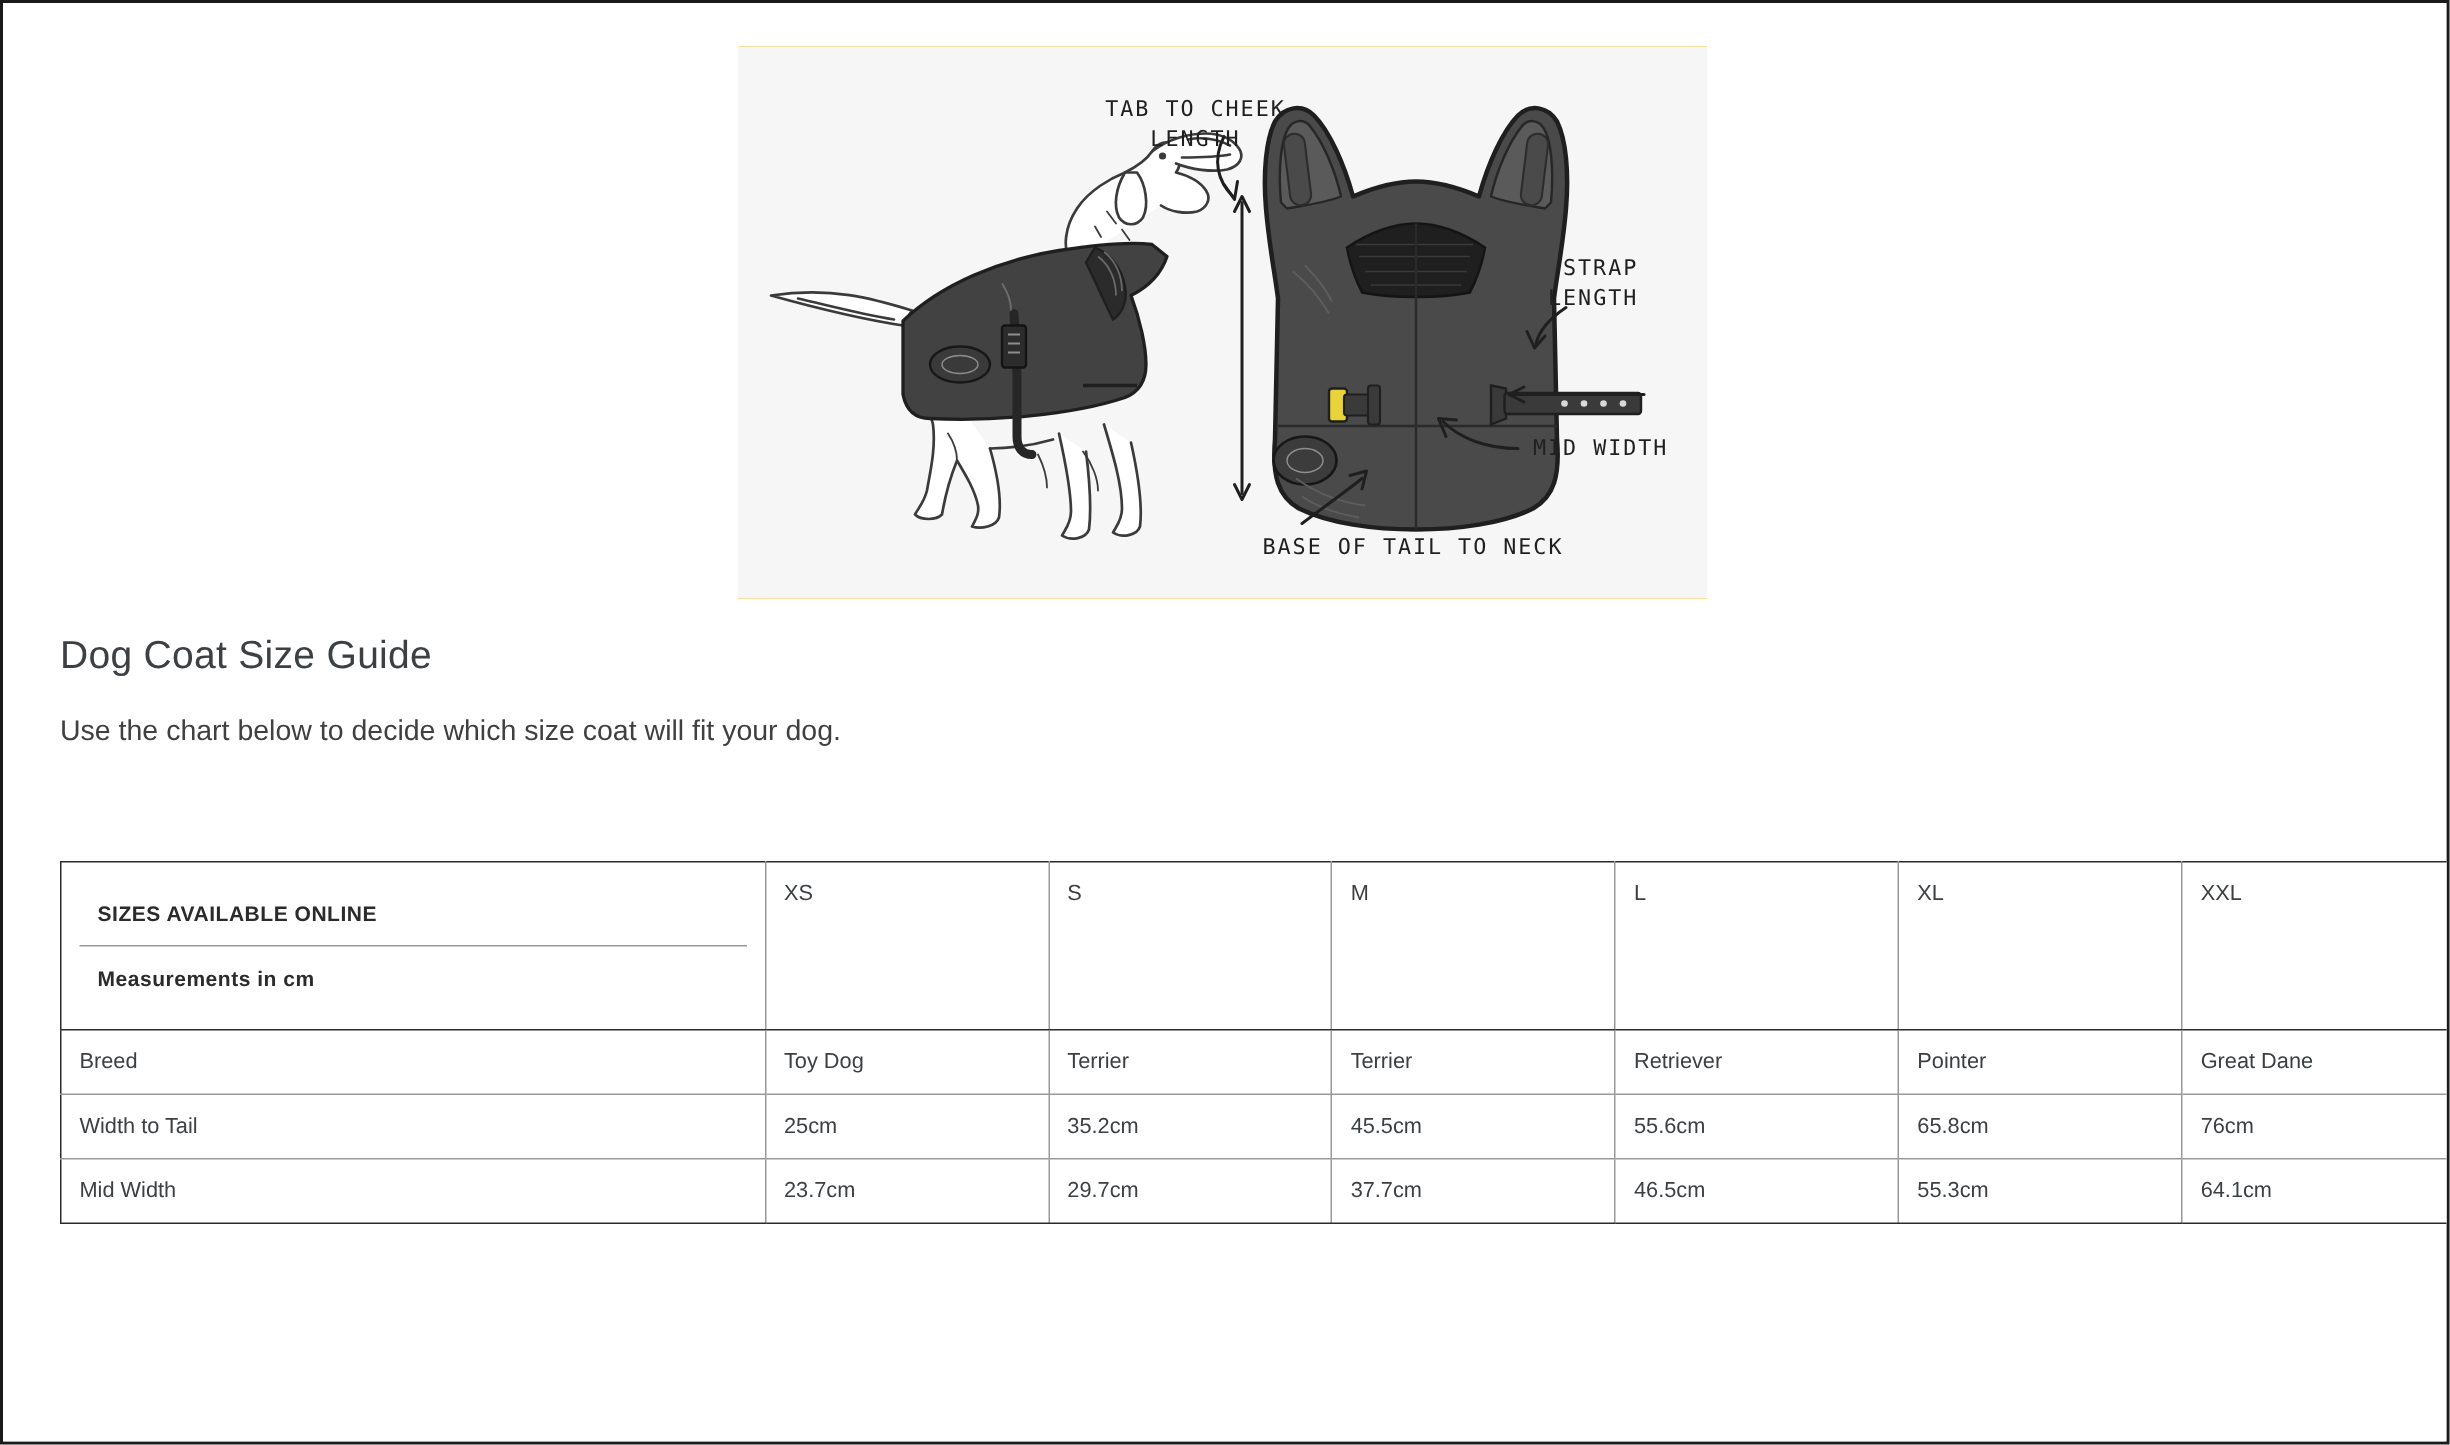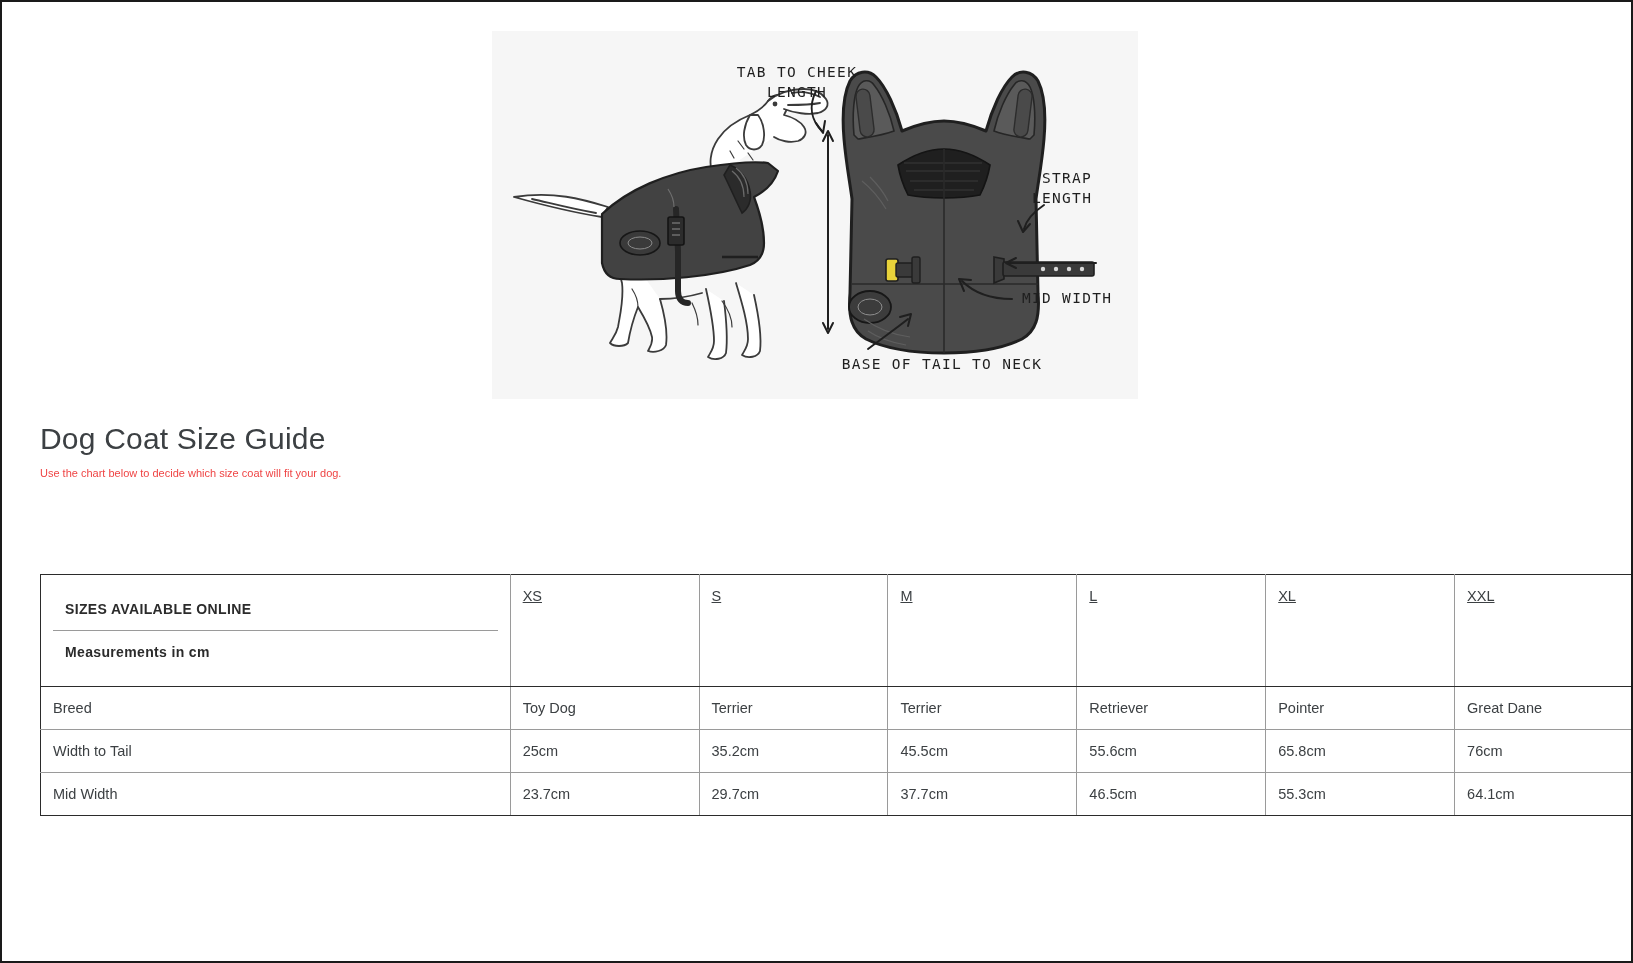--- a/index.html
+++ b/index.html
@@ -35,31 +35,31 @@
   .hero svg { display: block; width: 100%; height: 100%; }
 
   
   .heading-wrap {
     position: absolute;
     left: 38px;
     top: 418px;
     width: 1540px;
   }
   .page-title {
-    font-size: 30px;
+    font-size: 26px;
     font-weight: 400;
     color: #3c4043;
     letter-spacing: 0.2px;
     margin: 0;
     line-height: 1.25;
   }
   .page-subtitle {
-    font-size: 11px;
-    color: #ef4444;
-    margin: 8px 0 0 0;
+    font-size: 19px;
+    color: #404040;
+    margin: 22px 0 0 0;
     line-height: 1.4;
   }
 
   
   .table-wrap {
     position: absolute;
     left: 38px;
     top: 572px;
     width: 1604px;
   }
@@ -100,21 +100,20 @@
     font-weight: bold;
     font-size: 14px;
     letter-spacing: 0.35px;
     color: #2b2b2b;
   }
   .stack-top { border-bottom: 1px solid #9a9a9a; }
   th.size-head {
     font-weight: bold;
     font-size: 14px;
     color: #2b2b2b;
-    text-decoration: underline;
   }
   td.row-label { color: #3c4043; }
   td.val { color: #3c4043; }
 </style>
 </head>
 <body>
 
 <div class="page">
 
   <div class="hero">

